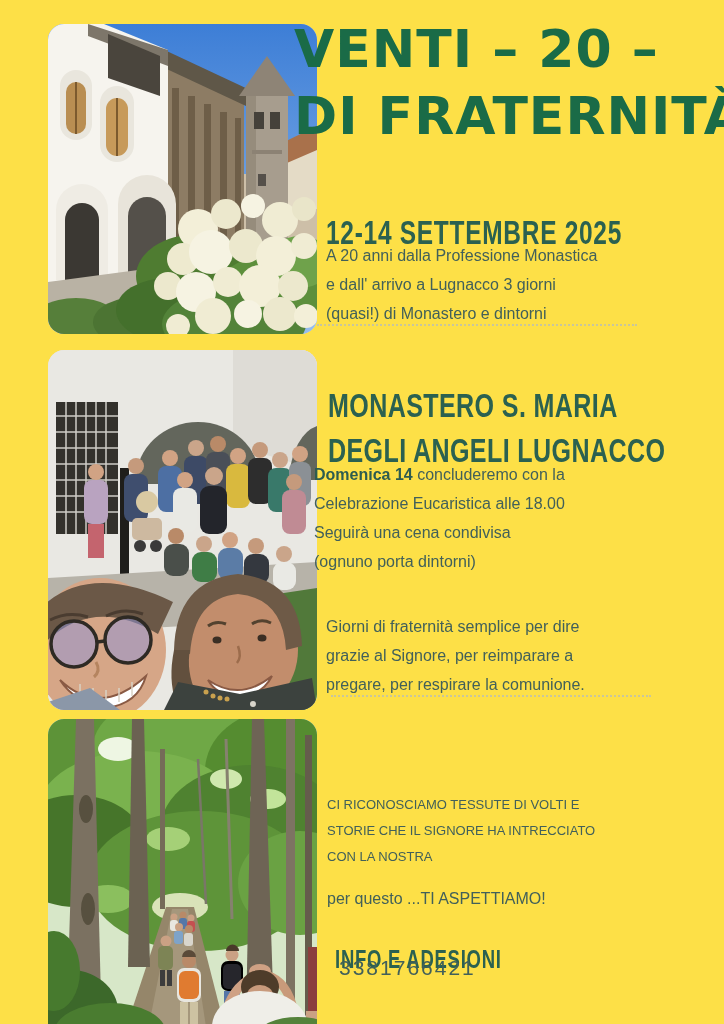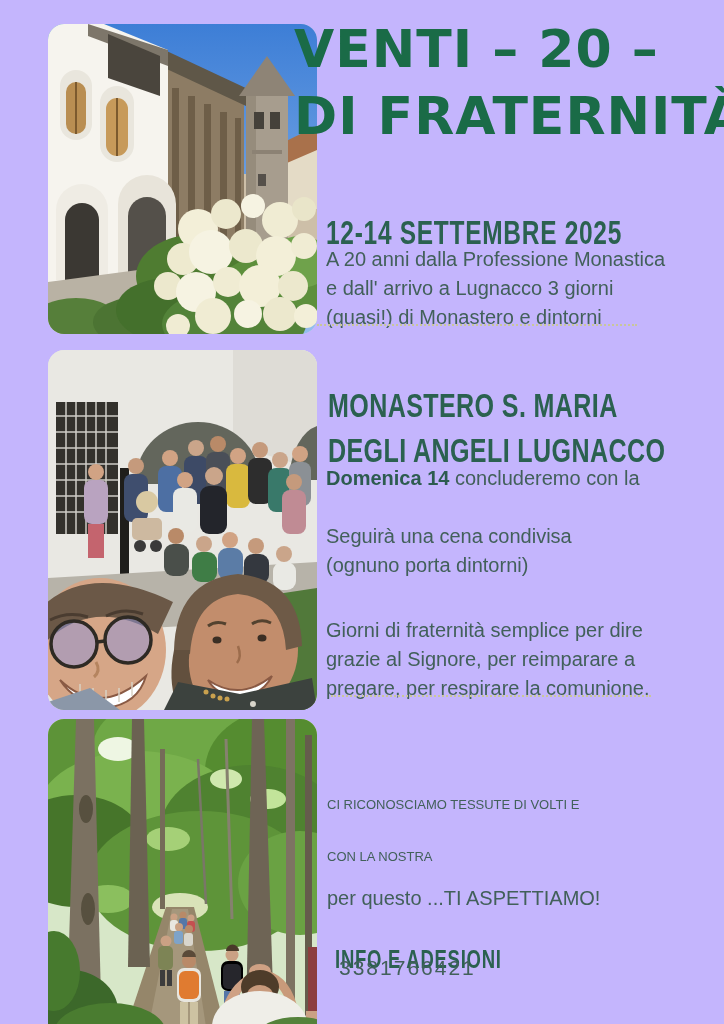--- a/index.html
+++ b/index.html
@@ -1,17 +1,17 @@
 <!DOCTYPE html>
 <html style="--accent: #1a6b47; --heading: #2b6150; --text: #42605a; --divider: #c9c69b;"><head>
 <meta charset="utf-8">
 <style>
   html,body{margin:0;padding:0;background:#ffffff;}
   .page{
-    position:relative;width:724px;height:1024px;background:#c4b5fd;overflow:hidden;
+    position:relative;width:724px;height:1024px;background:#fde047;overflow:hidden;
     font-family:"Liberation Sans","DejaVu Sans",sans-serif;
   }
   
   .photo{position:absolute;left:8px;width:269px;overflow:hidden;border-radius:16px;background:#dddddd;}
   .photo svg{display:block;width:100%;height:100%;}
   #photo1{top:8px;height:310px;}
   #photo2{top:334px;height:360px;}
   #photo3{top:703px;height:321px;border-radius:16px 16px 0 0;}
   
   .title{
@@ -20,24 +20,24 @@
     font-weight:700;font-size:52px;line-height:67px;letter-spacing:1px;
     color:var(--accent,#1a6b47);white-space:nowrap;
   }
   .h-cond{
     position:absolute;font-weight:700;color:var(--heading,#2b6150);
     transform-origin:left top;white-space:nowrap;
   }
   #date-heading{left:326px;top:186px;font-size:34px;line-height:1.1;transform:scaleX(0.72);letter-spacing:1px;}
   #venue-heading{left:328px;top:356px;font-size:33px;line-height:45px;transform:scaleX(0.76);letter-spacing:.5px;}
   #info-label{left:335px;top:919px;font-size:25px;line-height:1.2;transform:scaleX(0.74);letter-spacing:1px;}
-  .body{position:absolute;font-size:20px;line-height:29px;color:var(--text,#42605a);}
+  .body{position:absolute;font-size:16px;line-height:29px;color:var(--text,#42605a);}
   .body .line{white-space:nowrap;}
   #intro{left:326px;top:225px;}
-  #program{left:326px;top:444px;}
+  #program{left:314px;top:444px;}
   #program .lead{font-weight:700;color:#2d5c4f;}
   #reflection{left:326px;top:596px;}
   #invitation{left:327px;top:779px;font-size:13px;line-height:26px;}
   #closing{left:327px;top:840px;margin-top:44px;}
   #phone{position:absolute;left:339px;top:956px;font-size:21px;letter-spacing:2px;color:var(--text,#42605a);}
   .divider{position:absolute;height:0;border-top:2px dotted var(--divider,#c9c69b);}
   #div1{left:317px;top:324px;width:320px;}
   #div2{left:331px;top:695px;width:320px;}
 </style>
 </head>
@@ -342,36 +342,36 @@
 
   <div class="divider" id="div1"></div>
 
   <h2 class="h-cond" id="venue-heading">
     <div>MONASTERO S. MARIA</div>
     <div>DEGLI ANGELI LUGNACCO</div>
   </h2>
 
   <p class="body" id="program">
     <span class="line"><span class="lead">Domenica 14</span><span> concluderemo con la</span></span><br>
-    <br>
+    <span class="line">Celebrazione Eucaristica alle 18.00</span><br>
     <span class="line">Seguirà una cena condivisa</span><br>
     <span class="line">(ognuno porta dintorni)</span>
   </p>
 
   <p class="body" id="reflection">
     <span class="line">Giorni di fraternità semplice per dire</span><br>
     <span class="line">grazie al Signore, per reimparare a</span><br>
     <span class="line">pregare, per respirare la comunione.</span>
   </p>
 
   <div class="divider" id="div2"></div>
 
   <p class="body" id="invitation">
     <span class="line">CI RICONOSCIAMO TESSUTE DI VOLTI E</span><br>
-    <br>
+    <span class="line">STORIE CHE IL SIGNORE HA INTRECCIATO</span><br>
     <span class="line">CON LA NOSTRA</span>
   </p>
 
   <p class="body" id="closing">per questo ...TI ASPETTIAMO!</p>
 
   <h3 class="h-cond" id="info-label">INFO E ADESIONI</h3>
   <div id="phone">3381766421</div>
 
 </div>
 

